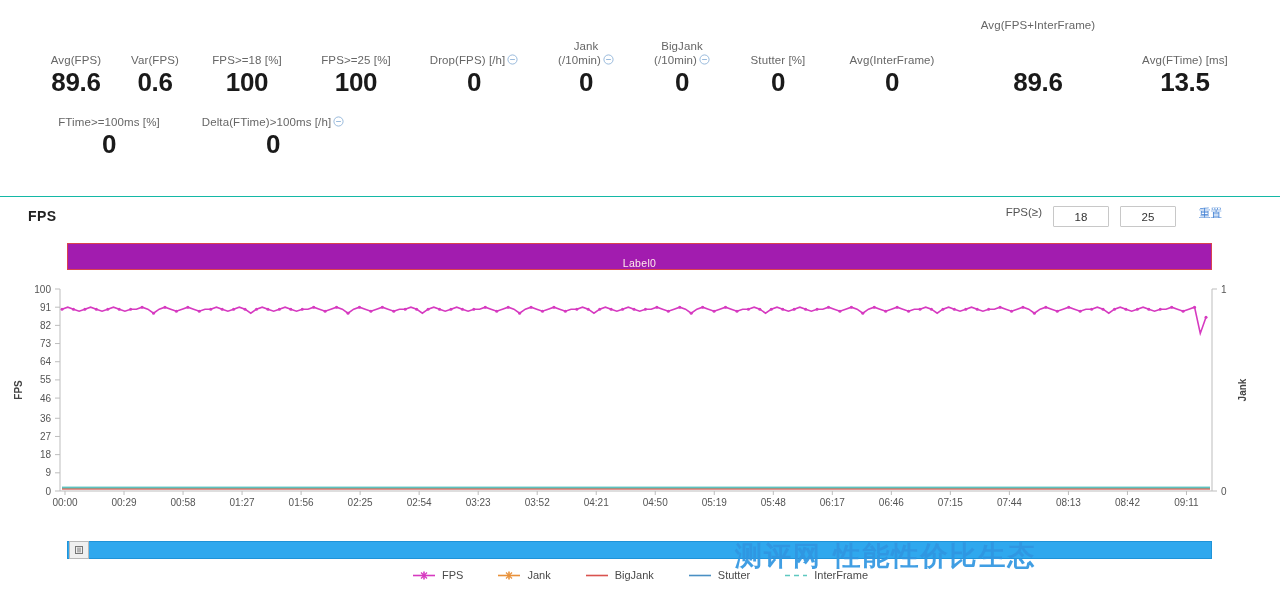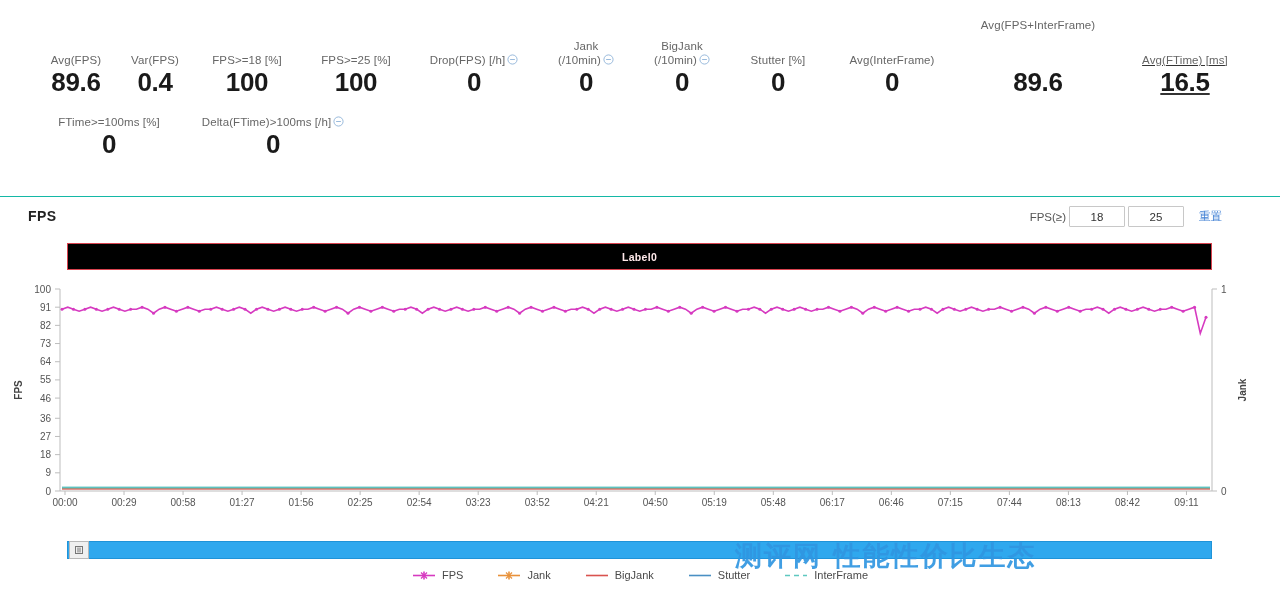--- a/index.html
+++ b/index.html
@@ -78,22 +78,22 @@
     font-size: 14px;
     font-weight: bold;
     color: #222;
     letter-spacing: .4px;
   }
   #fps-threshold-controls {
     position: absolute;
     right: 58px;
     top: 9px;
     display: flex;
-    align-items: center;
-    gap: 3px;
+    align-items: flex-start;
+    gap: 11px;
   }
   #fps-threshold-label {
     font-size: 11.5px;
     color: #555;
   }
   .thresh-input {
     width: 54px;
     height: 19px;
     border: 1px solid #c8c8c8;
     background: #fff;
@@ -111,27 +111,26 @@
     margin-left: 12px;
   }
 
   
   #label-banner {
     position: absolute;
     left: 67px;
     top: 46px;
     width: 1145px;
     height: 27px;
-    background: #000000;
+    background: #a21caf;
     border: 1px solid #d9434f;
     box-sizing: border-box;
     display: flex;
-    align-items: center;
+    align-items: flex-end;
     justify-content: center;
-    font-weight: bold;
   }
   #label-banner-text {
     font-size: 10.5px;
     color: #ffe9ea;
     letter-spacing: .3px;
   }
 
   
   #plot-wrap {
     position: absolute;
@@ -223,21 +222,21 @@
 <body>
 
 <div id="metrics-panel">
   <div class="metrics-row" id="metrics-row-1">
       <div class="metric-cell" style="width: 84px;">
         <div class="metric-label">Avg(FPS)</div>
         <div class="metric-value">89.6</div>
       </div>
       <div class="metric-cell" style="width: 74px;">
         <div class="metric-label">Var(FPS)</div>
-        <div class="metric-value">0.4</div>
+        <div class="metric-value">0.6</div>
       </div>
       <div class="metric-cell" style="width: 110px;">
         <div class="metric-label">FPS&gt;=18 [%]</div>
         <div class="metric-value">100</div>
       </div>
       <div class="metric-cell" style="width: 108px; justify-content: space-between;">
         <div class="metric-label">FPS&gt;=25 [%]</div>
         <div class="metric-value">100</div>
       </div>
       <div class="metric-cell" style="width: 128px; align-items: center;">
@@ -268,23 +267,23 @@
         <div class="metric-value">0</div>
       </div>
       <div class="metric-cell" style="width: 132px;">
         <div class="metric-label">Avg(InterFrame)</div>
         <div class="metric-value">0</div>
       </div>
       <div class="metric-cell" style="width: 160px; gap: 35px;">
         <div class="metric-label">Avg(FPS+InterFrame)</div>
         <div class="metric-value">89.6</div>
       </div>
-      <div class="metric-cell" style="width: 134px; text-decoration: underline;">
+      <div class="metric-cell" style="width: 134px;">
         <div class="metric-label">Avg(FTime) [ms]</div>
-        <div class="metric-value">16.5</div>
+        <div class="metric-value">13.5</div>
       </div>
     </div>
   <div class="metrics-row" id="metrics-row-2" style="margin-top:18px;padding-left:38px;">
       <div class="metric-cell" style="width: 142px;">
         <div class="metric-label">FTime&gt;=100ms [%]</div>
         <div class="metric-value">0</div>
       </div>
       <div class="metric-cell" style="width: 186px;">
         <div class="metric-label">Delta(FTime)&gt;100ms [/h]<svg class="info-icon" viewBox="0 0 12 12">
             <circle cx="6" cy="6" r="5" fill="none" stroke="#8fb4d9" stroke-width="1"></circle>

